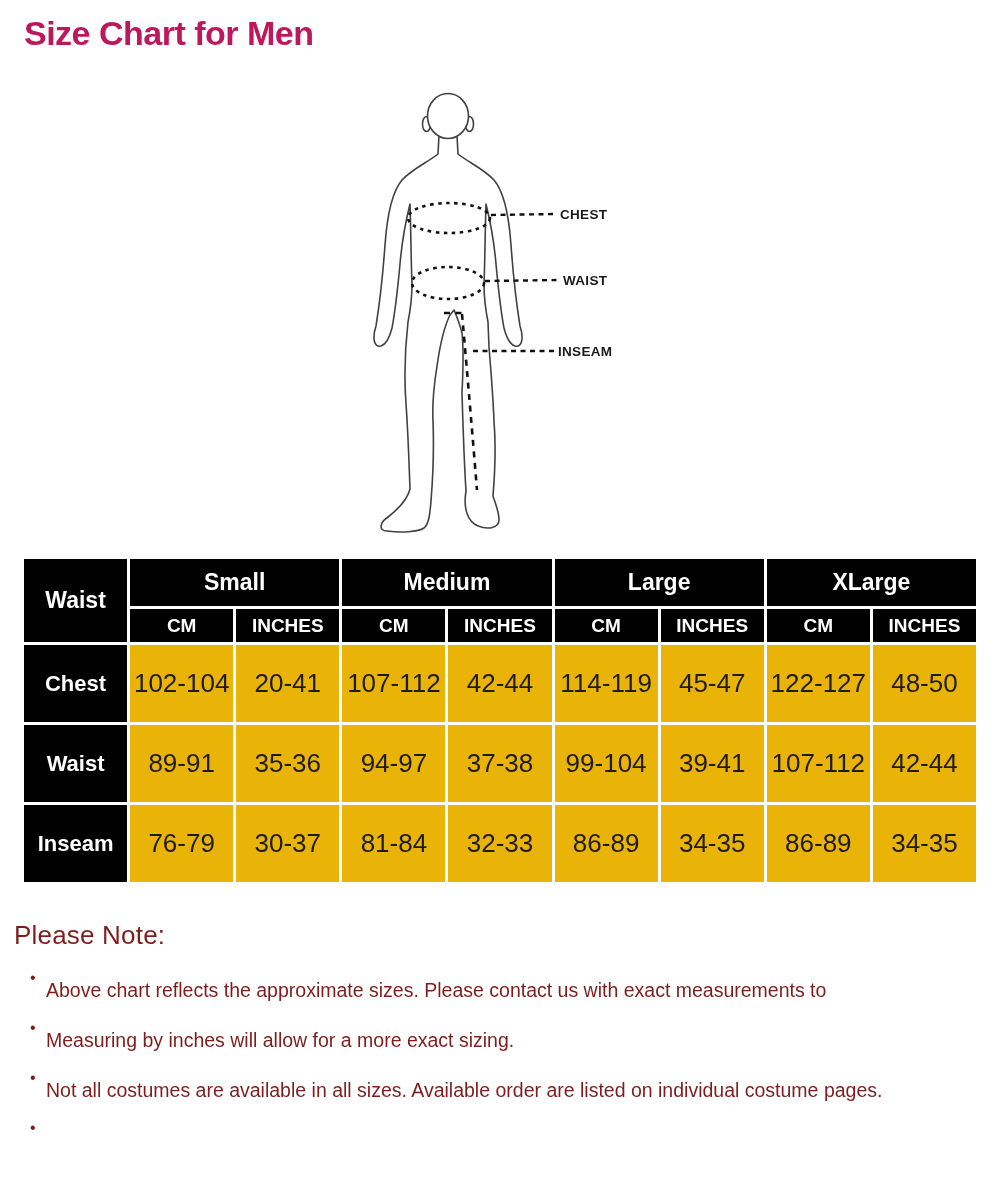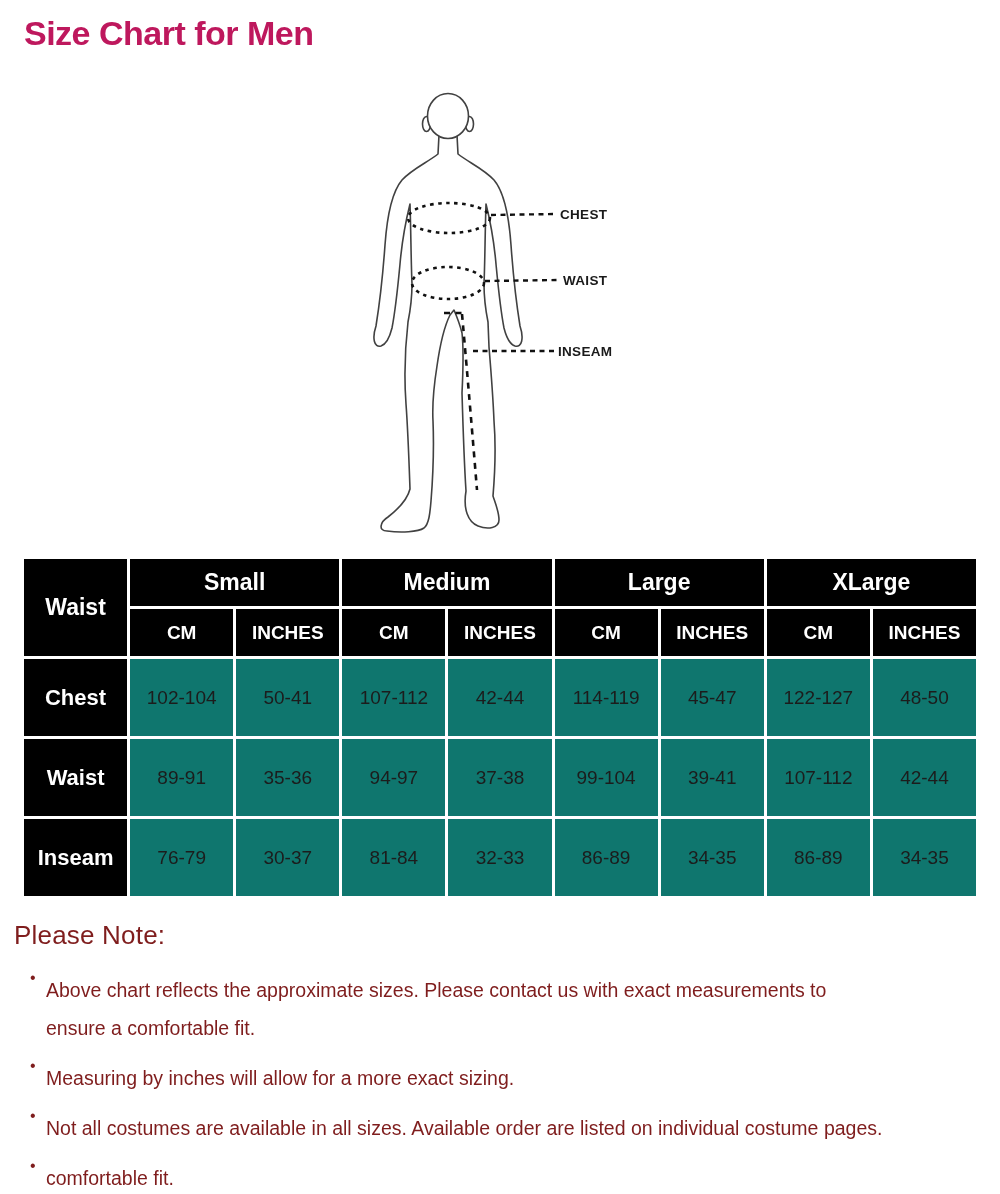--- a/index.html
+++ b/index.html
@@ -55,28 +55,28 @@
     table-layout: fixed;
   }
   .size-table th {
     background: #000000;
     color: #ffffff;
     font-weight: bold;
     text-align: center;
     vertical-align: middle;
   }
   .size-table td {
-    background: #0f766e;
+    background: #eab308;
     color: #1c1c1c;
     text-align: center;
     vertical-align: middle;
-    font-size: 19px;
+    font-size: 26px;
   }
   tr.group-row    { height: 47px; }
-  tr.unit-row     { height: 47px; }
+  tr.unit-row     { height: 33px; }
   tr.data-row     { height: 77px; }
   th.corner-cell  { font-size: 23px; }
   th.group-cell   { font-size: 23px; }
   th.unit-cell    { font-size: 19px; }
   th.row-label    { font-size: 22px; }
 
   
   .notes {
     position: absolute;
     left: 14px;
@@ -190,21 +190,21 @@
       <th class="unit-cell">CM</th>
       <th class="unit-cell">INCHES</th>
       <th class="unit-cell">CM</th>
       <th class="unit-cell">INCHES</th>
       <th class="unit-cell">CM</th>
       <th class="unit-cell">INCHES</th>
     </tr>
     <tr class="data-row">
       <th class="row-label">Chest</th>
       <td>102-104</td>
-      <td>50-41</td>
+      <td>20-41</td>
       <td>107-112</td>
       <td>42-44</td>
       <td>114-119</td>
       <td>45-47</td>
       <td>122-127</td>
       <td>48-50</td>
     </tr>
     <tr class="data-row">
       <th class="row-label">Waist</th>
       <td>89-91</td>
@@ -230,39 +230,37 @@
   </tbody>
     </table>
 
   <div class="notes">
     <div class="notes-heading">Please Note:</div>
 
     <div class="note-item">
       <span class="note-bullet">•</span>
       <span class="note-text">
         <span class="note-line">Above chart reflects the approximate sizes. Please contact us with exact measurements to</span>
-        <span class="note-line">ensure a comfortable fit.</span>
       </span>
     </div>
 
     <div class="note-item">
       <span class="note-bullet">•</span>
       <span class="note-text">
         <span class="note-line">Measuring by inches will allow for a more exact sizing.</span>
       </span>
     </div>
 
     <div class="note-item">
       <span class="note-bullet">•</span>
       <span class="note-text">
         <span class="note-line">Not all costumes are available in all sizes. Available order are listed on individual costume pages.</span>
       </span>
     </div>
 
     <div class="note-item">
       <span class="note-bullet">•</span>
       <span class="note-text">
-        <span class="note-line">comfortable fit.</span>
       </span>
     </div>
   </div>
 
 </div>
 
 </body></html>

